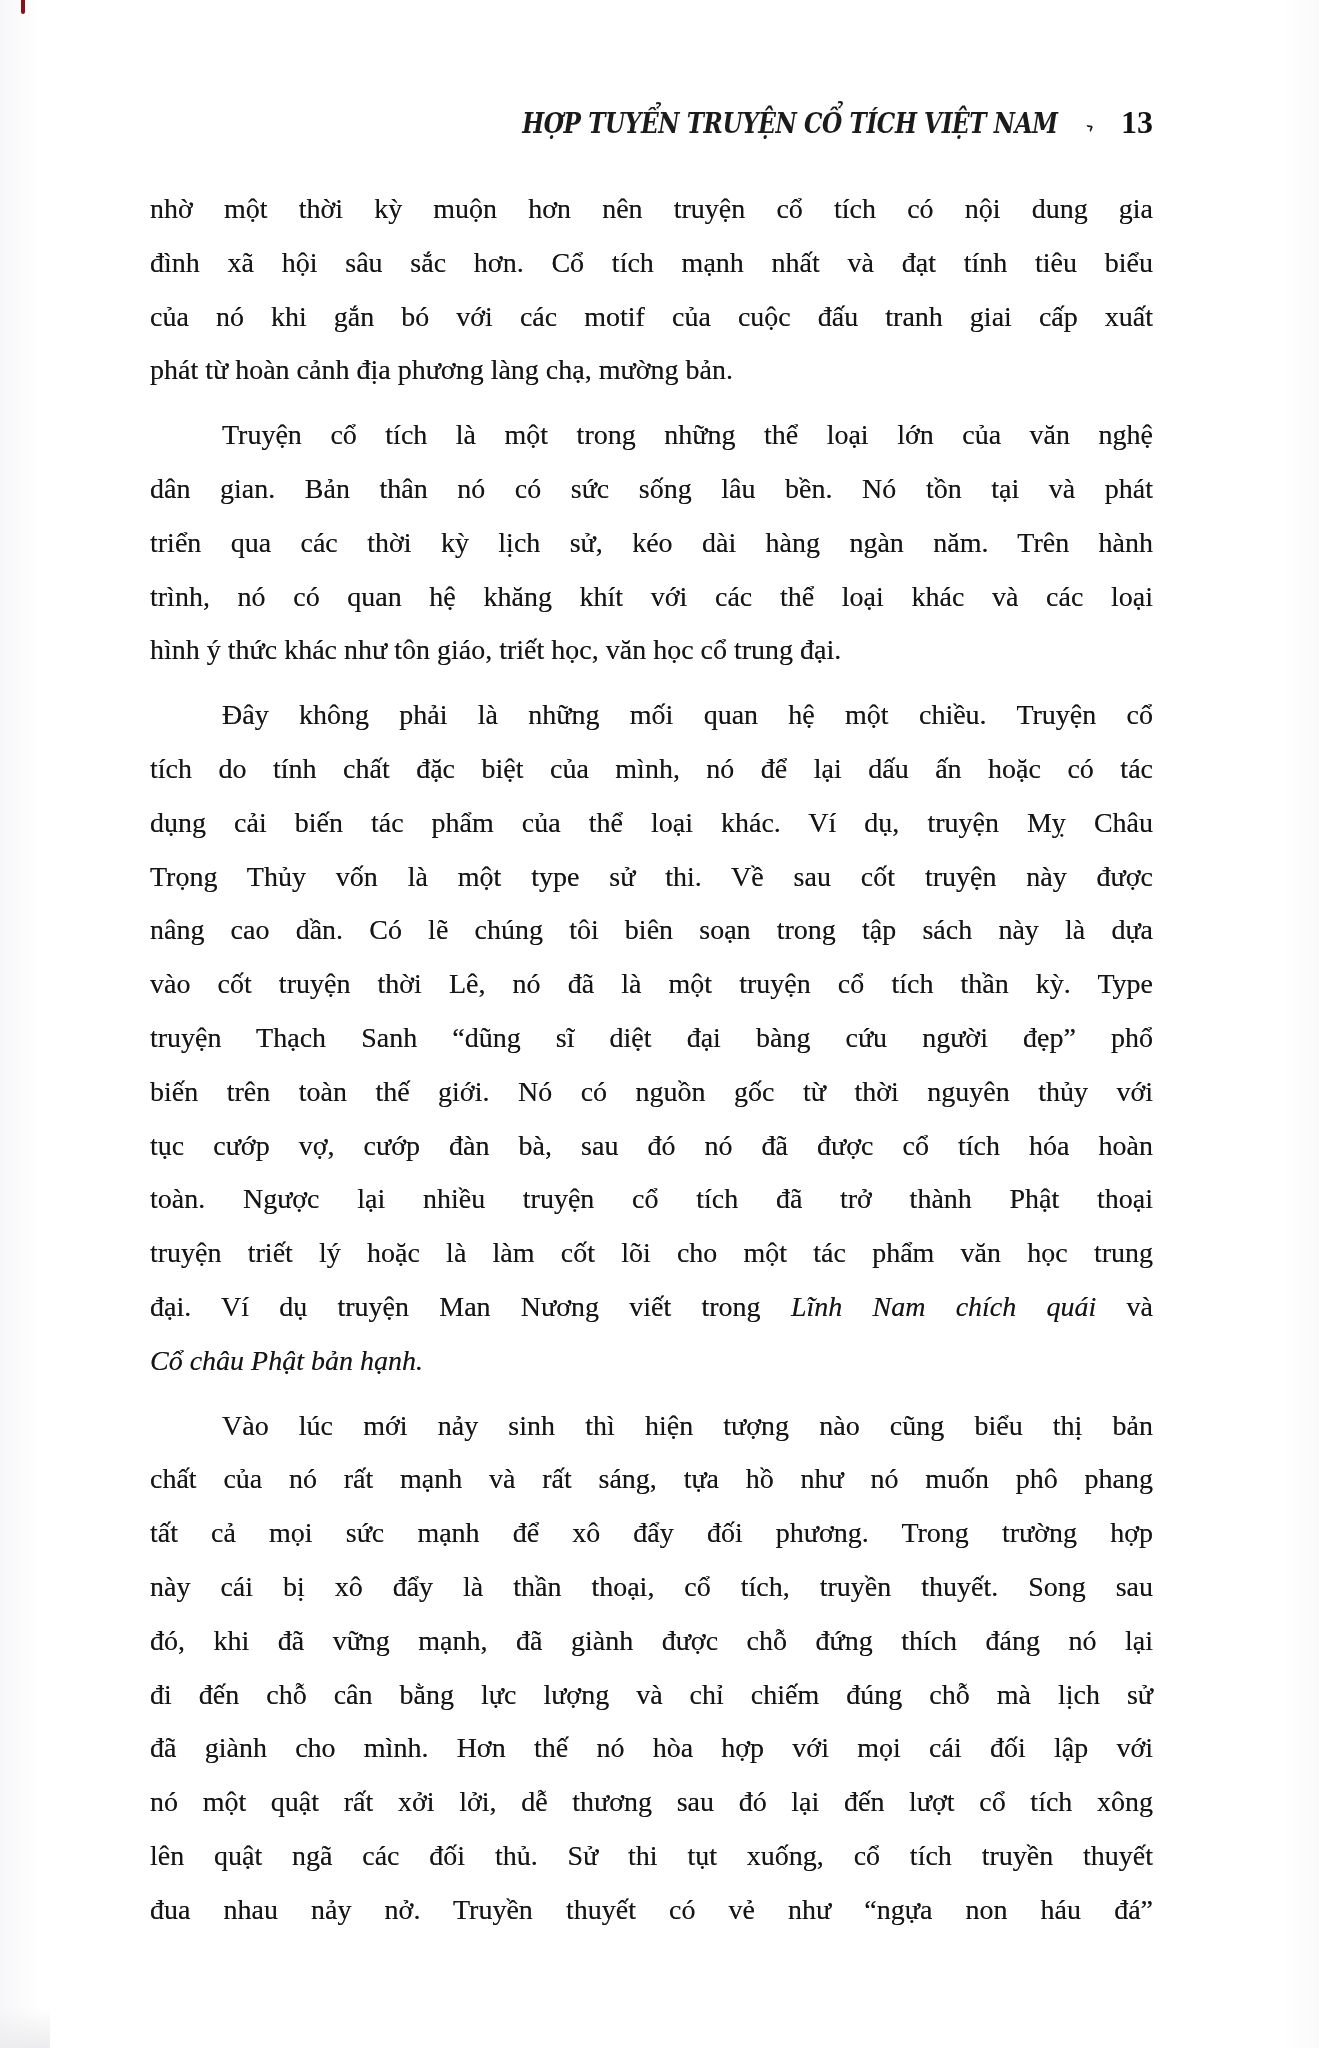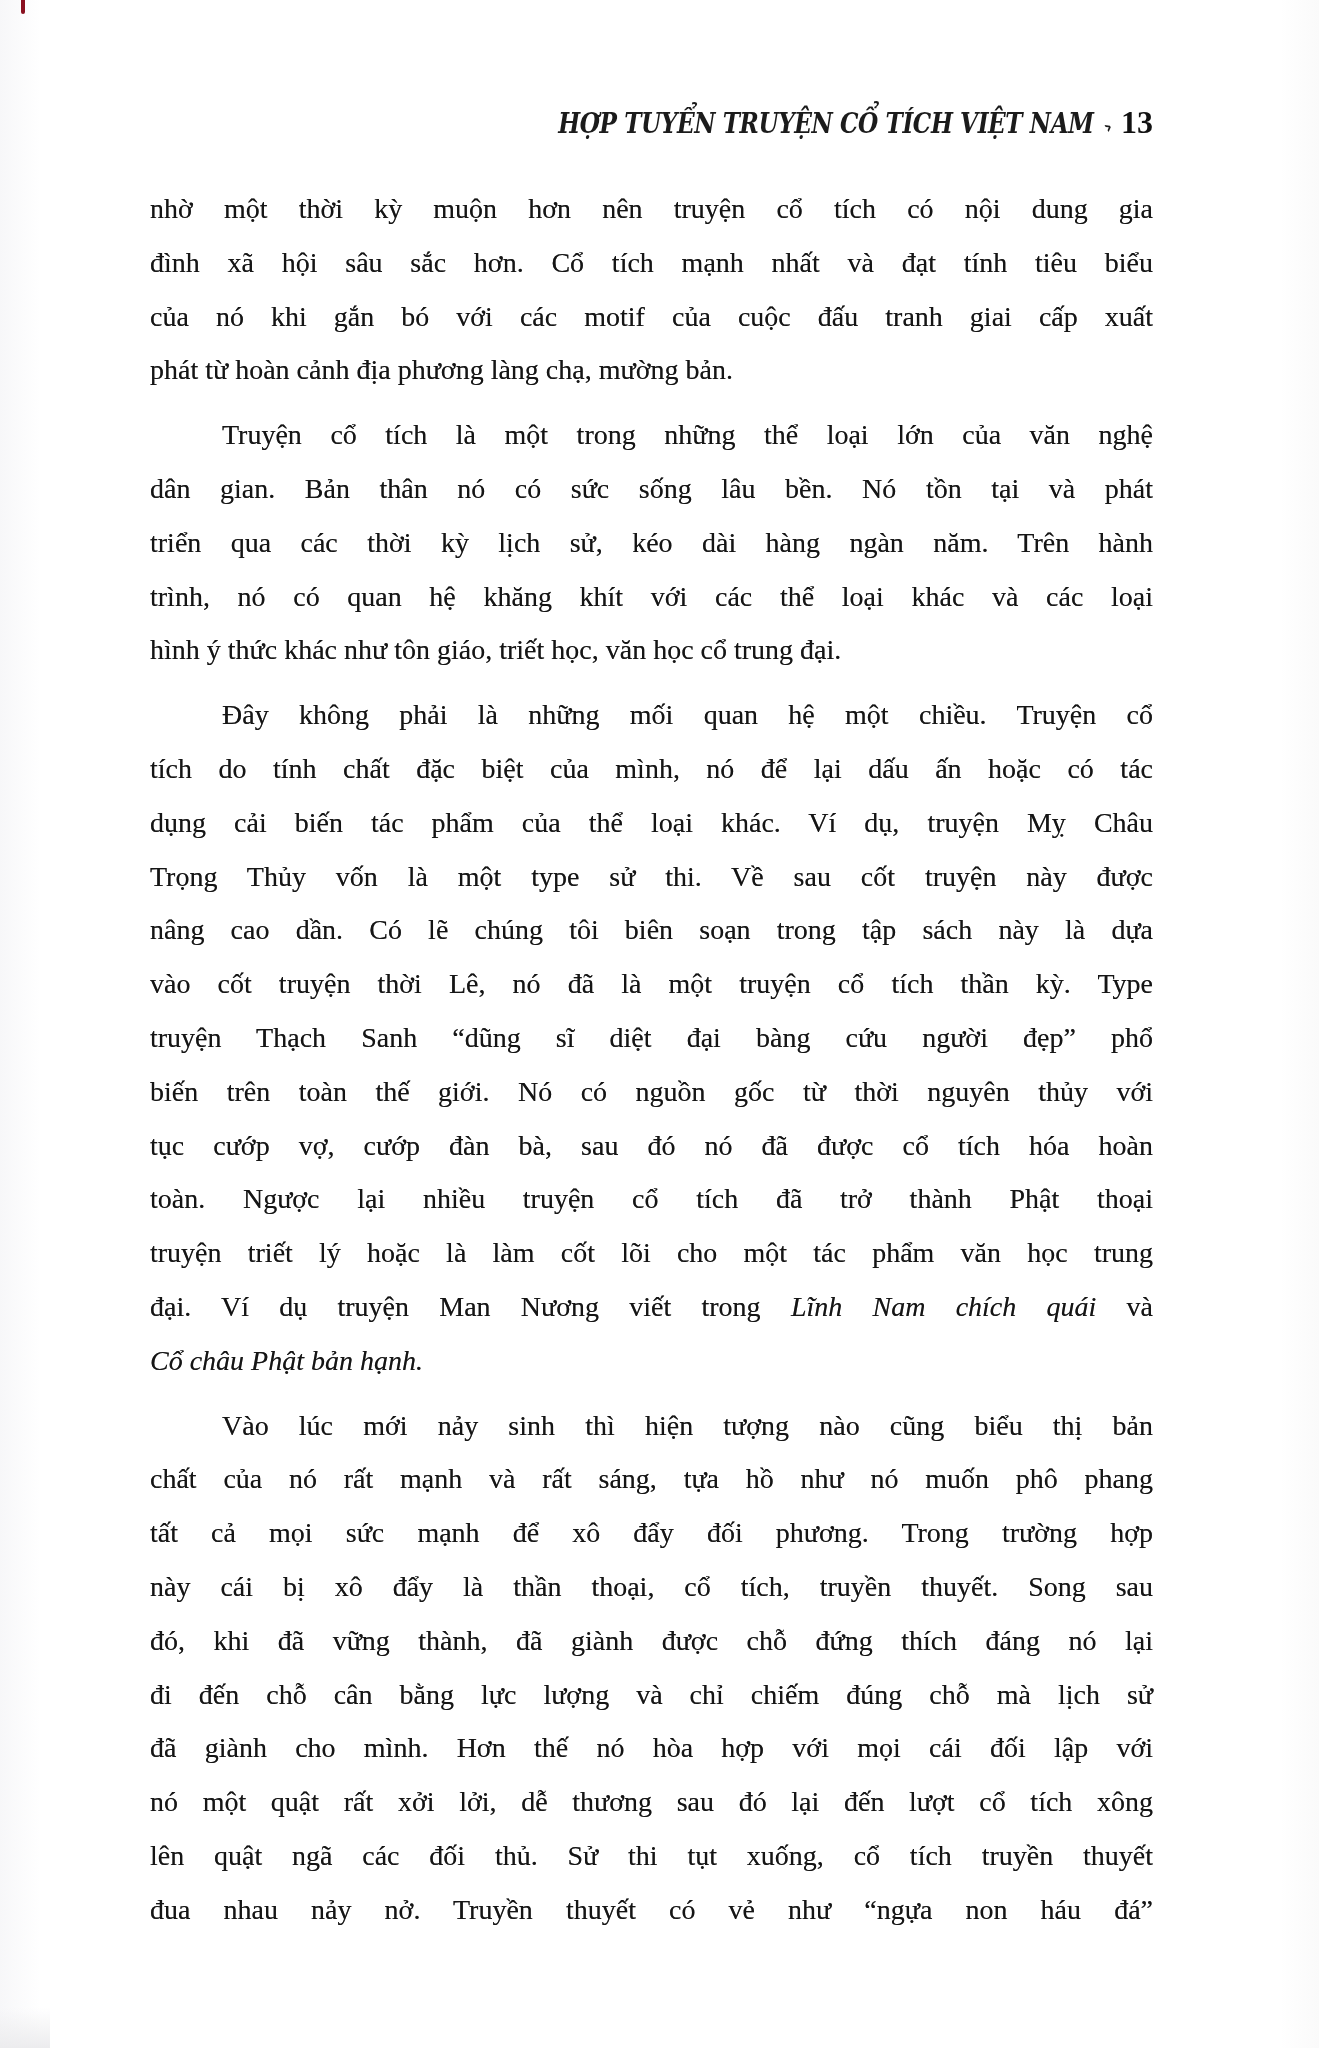--- a/index.html
+++ b/index.html
@@ -28,21 +28,21 @@
       width: 4px; height: 14px;
       background: #8a1020;
       border-radius: 0 0 2px 2px;
     }
     .running-header {
       position: absolute;
       top: 104px;
       right: 166px;
       display: flex;
       align-items: baseline;
-      gap: 10px;
+      gap: 28px;
     }
     .running-title {
       font-family: "DejaVu Serif", serif;
       font-style: italic;
       font-weight: bold;
       font-size: 27px;
       letter-spacing: -0.5px;
       color: #1b1b1b;
       transform: scaleX(0.86);
       transform-origin: right center;
@@ -142,21 +142,21 @@
       <span class="line">truyện triết lý hoặc là làm cốt lõi cho một tác phẩm văn học trung</span>
       <span class="line"><span>đại. Ví dụ truyện Man Nương viết trong </span><em>Lĩnh Nam chích quái</em><span> và</span></span>
       <span class="line last"><em>Cổ châu Phật bản hạnh.</em></span>
     </p>
 
     <p class="gap">
       <span class="line first-indent">Vào lúc mới nảy sinh thì hiện tượng nào cũng biểu thị bản</span>
       <span class="line">chất của nó rất mạnh và rất sáng, tựa hồ như nó muốn phô phang</span>
       <span class="line">tất cả mọi sức mạnh để xô đẩy đối phương. Trong trường hợp</span>
       <span class="line">này cái bị xô đẩy là thần thoại, cổ tích, truyền thuyết. Song sau</span>
-      <span class="line">đó, khi đã vững thành, đã giành được chỗ đứng thích đáng nó lại</span>
+      <span class="line">đó, khi đã vững mạnh, đã giành được chỗ đứng thích đáng nó lại</span>
       <span class="line">đi đến chỗ cân bằng lực lượng và chỉ chiếm đúng chỗ mà lịch sử</span>
       <span class="line">đã giành cho mình. Hơn thế nó hòa hợp với mọi cái đối lập với</span>
       <span class="line">nó một quật rất xởi lởi, dễ thương sau đó lại đến lượt cổ tích xông</span>
       <span class="line">lên quật ngã các đối thủ. Sử thi tụt xuống, cổ tích truyền thuyết</span>
       <span class="line">đua nhau nảy nở. Truyền thuyết có vẻ như “ngựa non háu đá”</span>
     </p>
 
   </div>
 
   <div class="bottom-smudge"></div>

